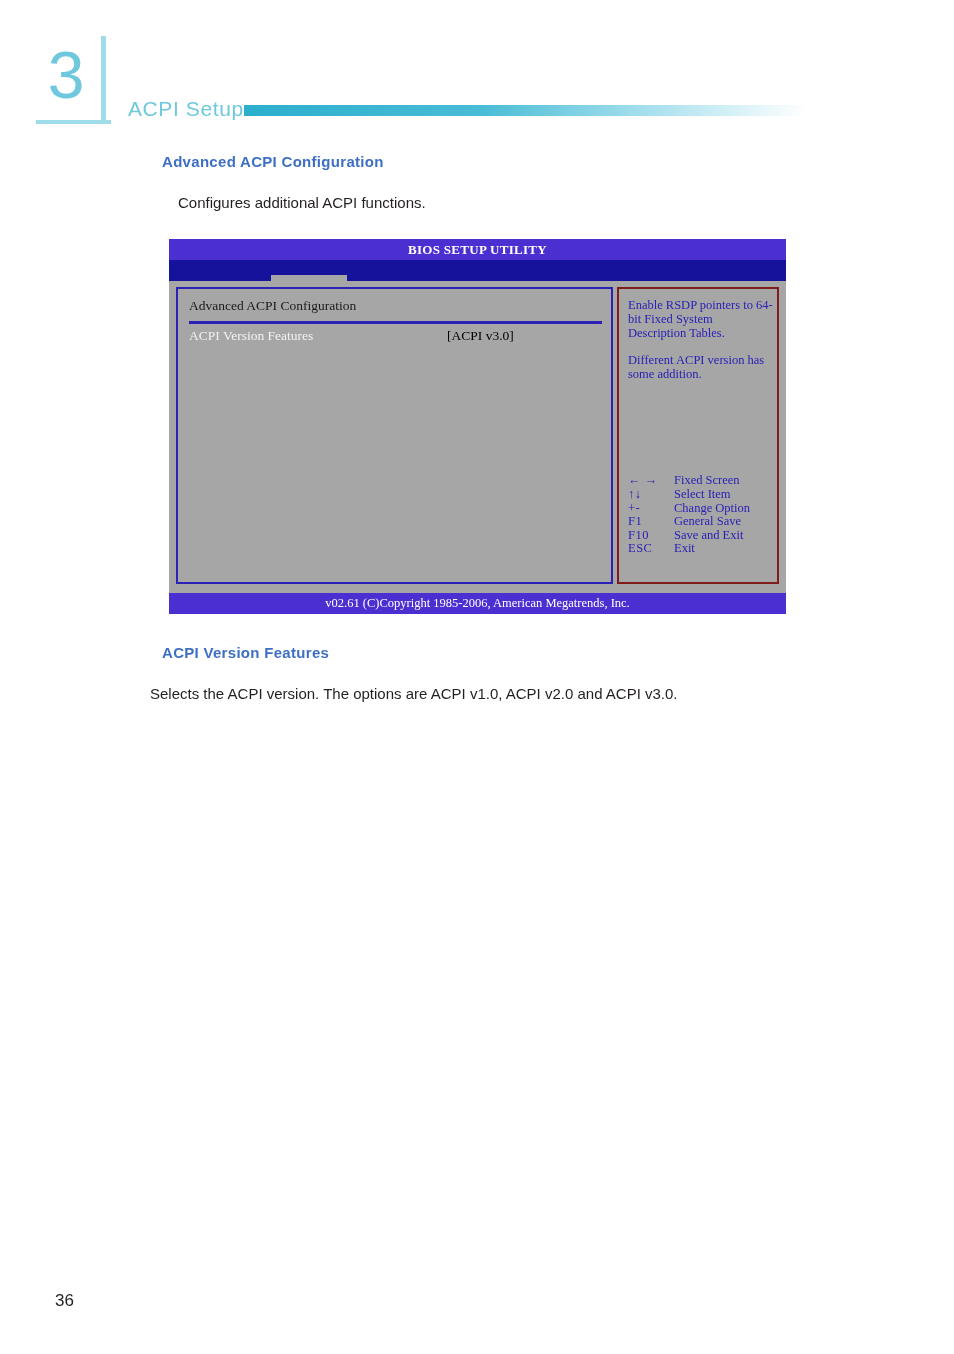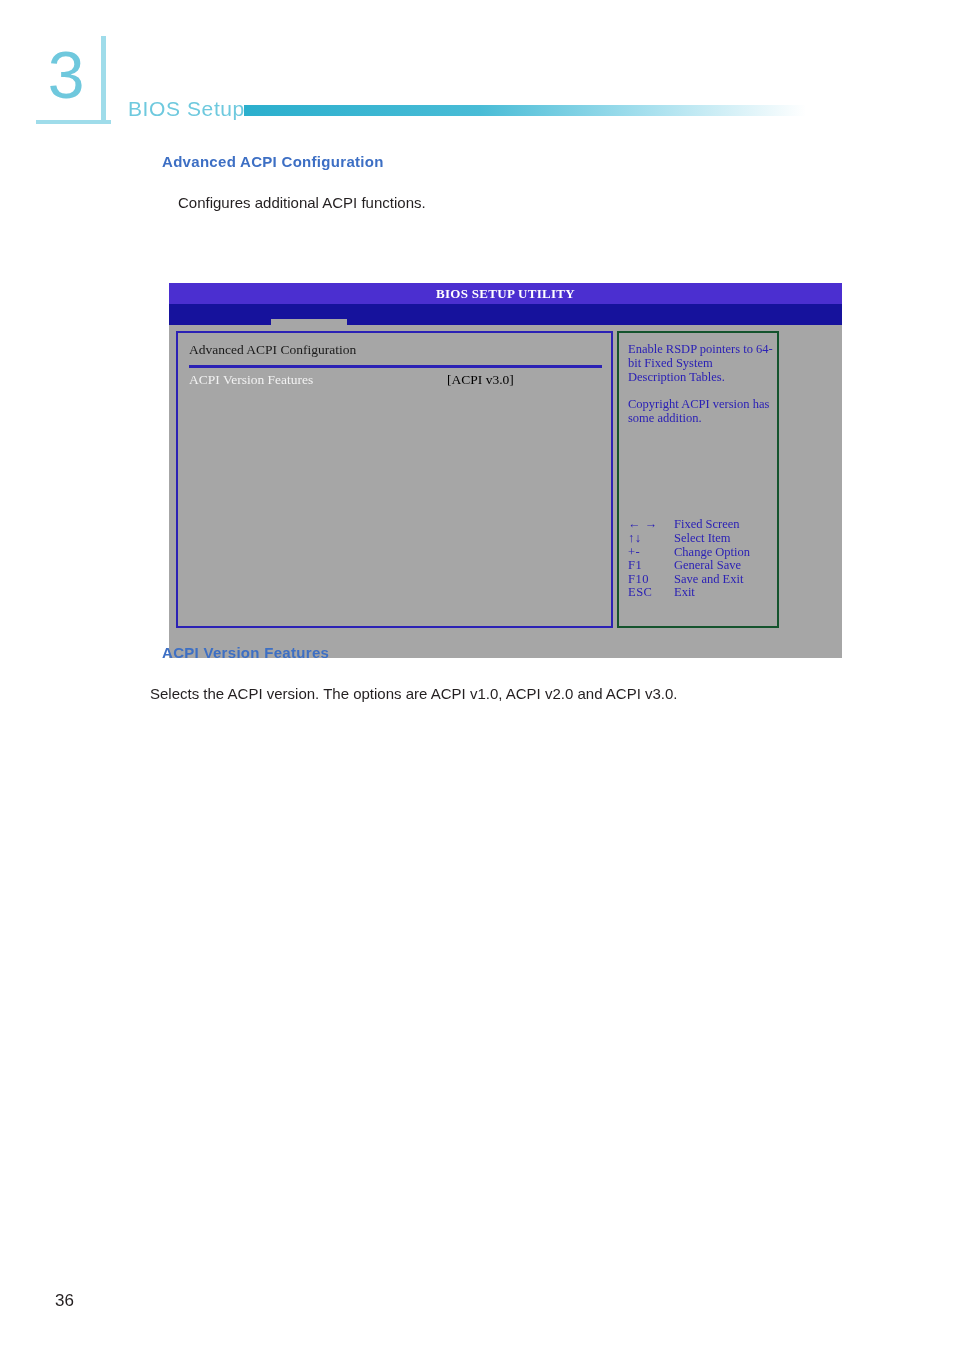--- a/index.html
+++ b/index.html
@@ -107,25 +107,24 @@
     top: 1291px;
     font-size: 17px;
     color: #231f20;
   }
 
   
   .bios-window {
     position: absolute;
     left: 169px;
     top: 239px;
-    width: 673px;
+    width: 617px;
     height: 375px;
     background: #a6a6a6;
     font-family: "Liberation Serif", serif;
-    margin-top: 44px;
   }
   .bios-titlebar {
     height: 21px;
     background: #4b2fd0;
     color: #ffffff;
     font-size: 13px;
     font-weight: bold;
     text-align: center;
     line-height: 21px;
     letter-spacing: 0.3px;
@@ -163,21 +162,21 @@
     border: 2px solid #2b21b5;
     box-sizing: border-box;
     background: #a6a6a6;
   }
   .bios-help-pane {
     position: absolute;
     left: 448px;
     top: 6px;
     width: 162px;
     height: 297px;
-    border: 2px solid #14532d;
+    border: 2px solid #7f1d1d;
     box-sizing: border-box;
     background: #a6a6a6;
   }
   .bios-group-title {
     position: absolute;
     left: 11px;
     top: 9px;
     font-size: 13.5px;
     color: #1a1a1a;
   }
@@ -258,21 +257,21 @@
 </style>
 </head>
 <body>
 
 <div class="chapter-header">
   <div class="chapter-badge">
     <div class="chapter-num">3</div>
     <div class="chapter-rule-v"></div>
     <div class="chapter-rule-h"></div>
   </div>
-  <div class="chapter-title">BIOS Setup</div>
+  <div class="chapter-title">ACPI Setup</div>
   <div class="chapter-bar"></div>
 </div>
 
 <div class="section-heading" id="heading-advanced-acpi">Advanced ACPI Configuration</div>
 <div class="body-text" id="para-advanced-acpi">Configures additional ACPI functions.</div>
 
 <div class="bios-window">
 
   <div class="bios-titlebar">BIOS SETUP UTILITY</div>
 
@@ -287,21 +286,21 @@
       <div class="bios-divider"></div>
       <div class="bios-row">
         <span class="bios-row-label">ACPI Version Features</span>
         <span class="bios-row-value">[ACPI v3.0]</span>
       </div>
     </div>
 
     <div class="bios-help-pane">
       <div class="bios-help-text">
         <p>Enable RSDP pointers to 64-bit Fixed System Description Tables.</p>
-        <p>Copyright ACPI version has some addition.</p>
+        <p>Different ACPI version has some addition.</p>
       </div>
       <div class="bios-legend">
         <div class="legend-row">
           <span class="legend-key">← →</span>
           <span class="legend-desc">Fixed Screen</span>
         </div>
         <div class="legend-row">
           <span class="legend-key">↑↓</span>
           <span class="legend-desc">Select Item</span>
         </div>
@@ -319,18 +318,19 @@
         </div>
         <div class="legend-row">
           <span class="legend-key">ESC</span>
           <span class="legend-desc">Exit</span>
         </div>
       </div>
     </div>
 
   </div>
 
+  <div class="bios-footer">v02.61 (C)Copyright 1985-2006, American Megatrends, Inc.</div>
 </div>
 
 <div class="section-heading" id="heading-acpi-version">ACPI Version Features</div>
 <div class="body-text" id="para-acpi-version">Selects the ACPI version. The options are ACPI v1.0, ACPI v2.0 and ACPI v3.0.</div>
 
 <div class="page-number">36</div>
 
 </body></html>

